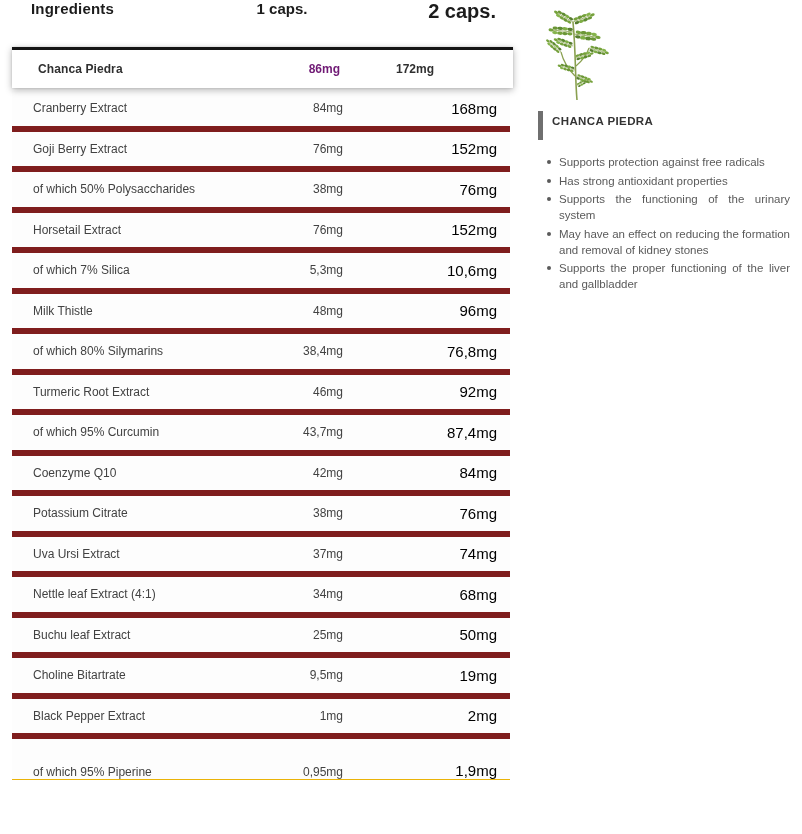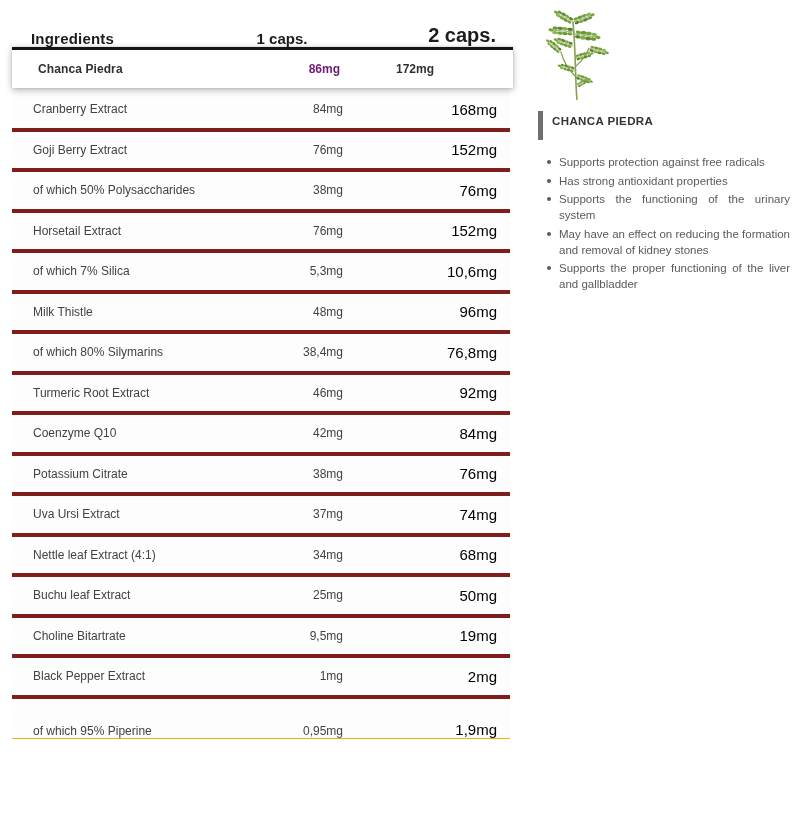--- a/index.html
+++ b/index.html
@@ -3,35 +3,35 @@
 <meta charset="utf-8">
 <style>
   * { margin:0; padding:0; box-sizing:border-box; }
   html,body { background:#ffffff; }
   body { font-family:"Liberation Sans","DejaVu Sans",sans-serif; }
   .page { position:relative; width:802px; height:834px; background:#ffffff; overflow:hidden; }
 
   
   .table-wrap { position:absolute; left:0; top:0; width:523px; }
 
-  .header-row { display:flex; align-items:flex-end; height:47px; margin-left:12px; width:498px; }
+  .header-row { display:flex; align-items:flex-start; height:47px; margin-left:12px; width:498px; }
   .header-row .h-name { flex:1; padding-left:19px; font-size:15px; font-weight:bold; color:#1c1c1c; letter-spacing:.2px; }
   .header-row .h-c1 { width:140px; text-align:center; font-size:15px; font-weight:bold; color:#1c1c1c; }
   .header-row .h-c2 { width:158px; text-align:right; padding-right:14px; font-size:20px; font-weight:bold; color:#1c1c1c; }
 
   .highlight-card { margin-left:12px; width:501px; height:41px; background:#ffffff;
     border-top:3px solid #141414; display:flex; align-items:center;
     box-shadow:0 2px 7px rgba(0,0,0,0.30), 0 0 2px rgba(0,0,0,0.12);
     position:relative; z-index:2; margin-bottom:3px; }
   .highlight-card .c-name { flex:1; padding-left:26px; font-size:12px; color:#303030; font-weight:bold; letter-spacing:.1px; }
   .highlight-card .c-v1 { width:140px; text-align:right; font-size:12px; color:#701a75; font-weight:bold; }
   .highlight-card .c-v2 { width:173px; text-align:center; padding-right:23px; font-size:12px; color:#303030; font-weight:bold; }
 
   .rows { margin-left:12px; width:498px; }
-  .t-row { display:flex; align-items:center; height:40.5px; border-bottom:4px solid #7f1d1d; background:#fdfdfd; }
+  .t-row { display:flex; align-items:center; height:40.5px; border-bottom:6px solid #7f1d1d; background:#fdfdfd; }
   .t-row.last { border-bottom:1px solid #eab308;align-items:flex-end; }
   .t-row .c-name { flex:1; padding-left:21px; font-size:12px; color:#424242; }
   .t-row .c-v1 { width:140px; text-align:right; font-size:12px; color:#424242; }
   .t-row .c-v2 { width:167px; text-align:right; padding-right:13px; font-size:15px; color:#000000; }
 
   
   .plant { position:absolute; left:533px; top:6px; width:84px; height:96px; }
 
   .info-panel { position:absolute; left:538px; top:110px; width:252px; }
   .info-head { display:flex; align-items:flex-start; }
@@ -105,20 +105,25 @@
           <div class="c-v1">38,4mg</div>
           <div class="c-v2">76,8mg</div>
         </div>
 
         <div class="t-row">
           <div class="c-name">Turmeric Root Extract</div>
           <div class="c-v1">46mg</div>
           <div class="c-v2">92mg</div>
         </div>
 
+        <div class="t-row">
+          <div class="c-name">of which 95% Curcumin</div>
+          <div class="c-v1">43,7mg</div>
+          <div class="c-v2">87,4mg</div>
+        </div>
 
         <div class="t-row">
           <div class="c-name">Coenzyme Q10</div>
           <div class="c-v1">42mg</div>
           <div class="c-v2">84mg</div>
         </div>
 
         <div class="t-row">
           <div class="c-name">Potassium Citrate</div>
           <div class="c-v1">38mg</div>

